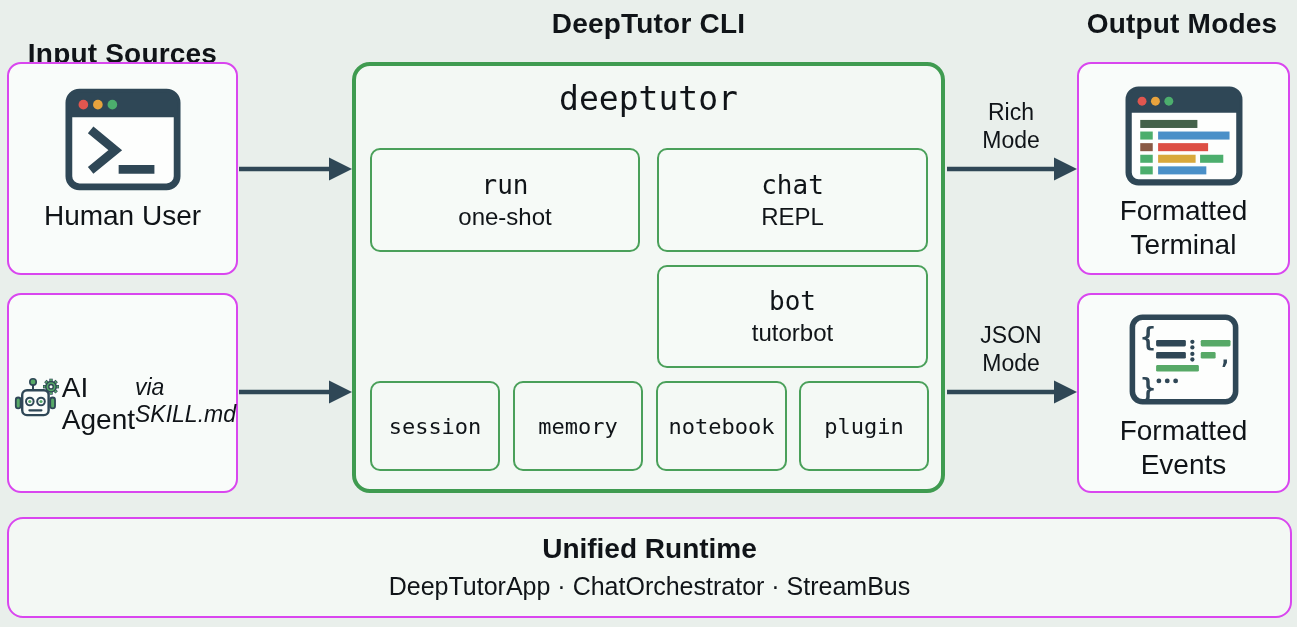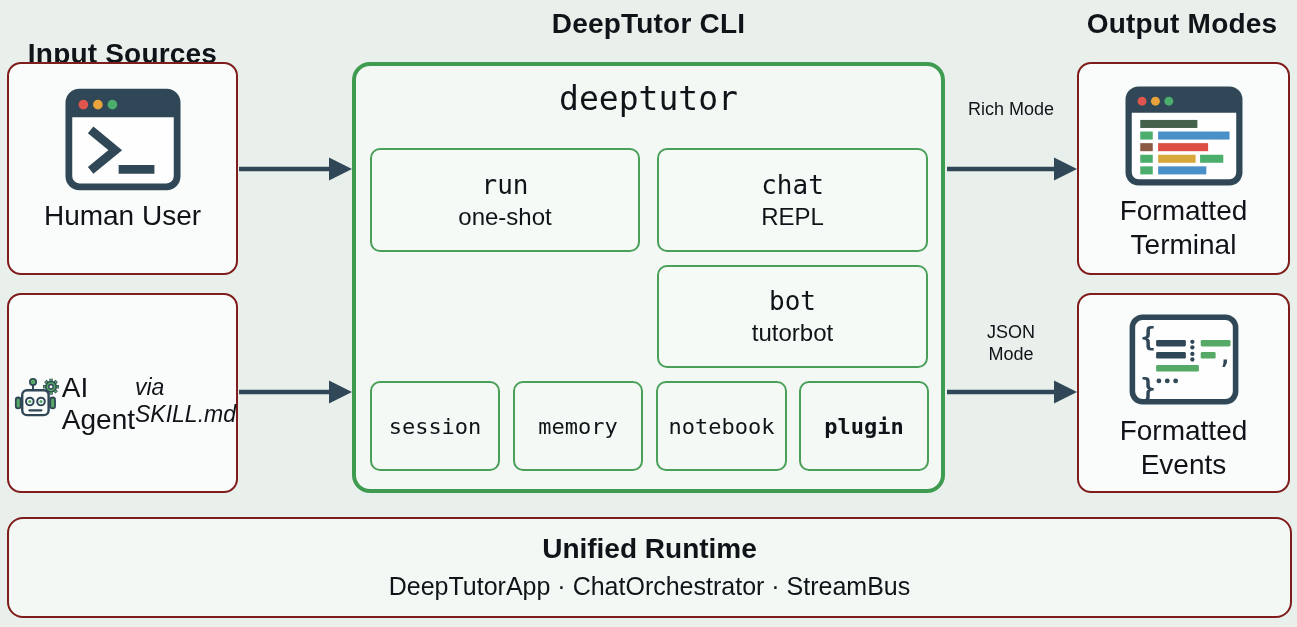--- a/index.html
+++ b/index.html
@@ -4,47 +4,47 @@
 <style>
   * { margin:0; padding:0; box-sizing:border-box; }
   body { font-family:"Liberation Sans", sans-serif; color:#101418; }
   .canvas { position:relative; width:1297px; height:627px; background:#e9efeb; overflow:hidden; }
 
   .hdr { position:absolute; top:8px; font-size:28px; font-weight:bold; text-align:center; letter-spacing:.2px; }
   .hdr-inputs  { left:7px;    width:231px;margin-top:30px; }
   .hdr-cli     { left:352px;  width:593px; }
   .hdr-outputs { left:1067px; width:230px; }
 
-  .box { position:absolute; background:#f9fcfa; border:2px solid #7f1d1d; border-radius:14px; }
+  .box { position:absolute; background:#f9fcfa; border:2px solid #d946ef; border-radius:14px; }
 
   .human-box  { left:7px; top:62px;  width:231px; height:213px; display:flex; flex-direction:column; align-items:center; padding-top:24px; }
   .agent-box  { left:7px; top:293px; width:231px; height:200px; display:flex; flex-direction:row; align-items:center; padding-top:13px; }
   .box-label  { font-size:28px; margin-top:9px; }
   .box-sublabel { font-size:23px; margin-top:2px;font-style:italic; }
 
   .cli-box { left:352px; top:62px; width:593px; height:431px; background:#f3f8f4; border:4px solid #3f9b50; border-radius:18px; }
   .cli-title { position:absolute; left:0; right:0; top:13px; text-align:center; font-family:"DejaVu Sans Mono", monospace; font-size:33px; }
   .cmd-box { position:absolute; background:#f6faf7; border:2px solid #4aa05a; border-radius:10px; display:flex; flex-direction:column; align-items:center; justify-content:center; }
   .cmd-run  { left:14px;  top:82px;  width:270px; height:104px; }
   .cmd-chat { left:301px; top:82px;  width:271px; height:104px; }
   .cmd-kb   { left:14px;  top:199px; width:270px; height:103px; }
   .cmd-bot  { left:301px; top:199px; width:271px; height:103px; }
   .cmd-name { font-family:"DejaVu Sans Mono", monospace; font-size:26px; }
   .cmd-sub  { font-size:24px; margin-top:3px; }
   .sub-box { position:absolute; top:315px; height:90px; background:#f4f9f5; border:2px solid #4aa05a; border-radius:10px; display:flex; align-items:center; justify-content:center; font-family:"DejaVu Sans Mono", monospace; font-size:22px; }
   .sub-session  { left:14px;  width:130px; }
   .sub-memory   { left:157px; width:130px; }
   .sub-notebook { left:300px; width:131px; }
-  .sub-plugin   { left:443px; width:130px;font-weight:bold; }
+  .sub-plugin   { left:443px; width:130px; }
 
   .rich-box { left:1077px; top:62px;  width:213px; height:213px; display:flex; flex-direction:column; align-items:center; padding-top:22px; }
   .json-box { left:1077px; top:293px; width:213px; height:200px; display:flex; flex-direction:column; align-items:center; padding-top:18px; }
   .out-label { font-size:28px; line-height:1.23; text-align:center; margin-top:8px; }
 
-  .mode-label { position:absolute; width:92px; font-size:18px; line-height:1.23; text-align:center; }
+  .mode-label { position:absolute; width:92px; font-size:23px; line-height:1.23; text-align:center; }
   .mode-rich { left:965px; top:98px; }
   .mode-json { left:965px; top:321px; }
 
   .runtime-box { left:7px; top:517px; width:1285px; height:101px; background:#f3f8f4; border-radius:16px; text-align:center; padding-top:14px; }
   .runtime-title { font-size:28px; font-weight:bold; }
   .runtime-components { font-size:25px; margin-top:7px; }
 
   .arrows { position:absolute; left:0; top:0; pointer-events:none; }
 </style>
 </head>

